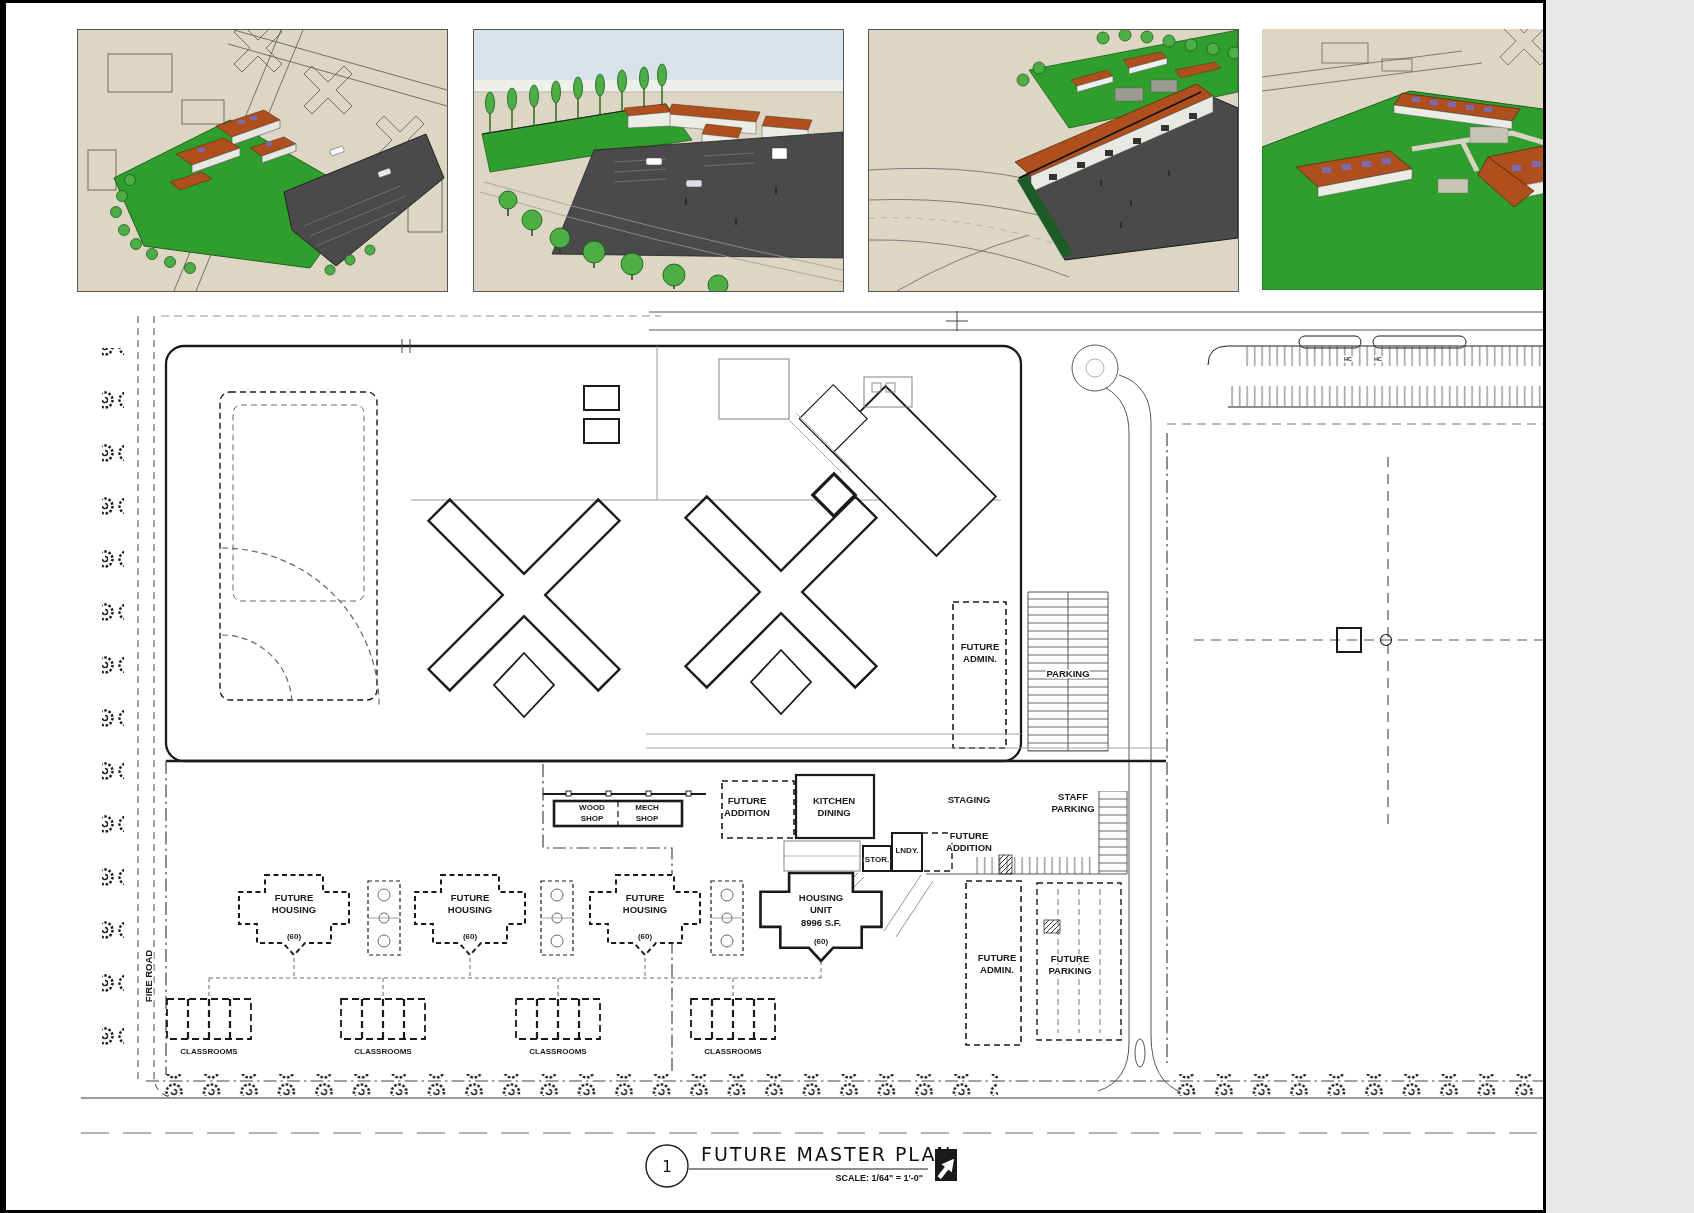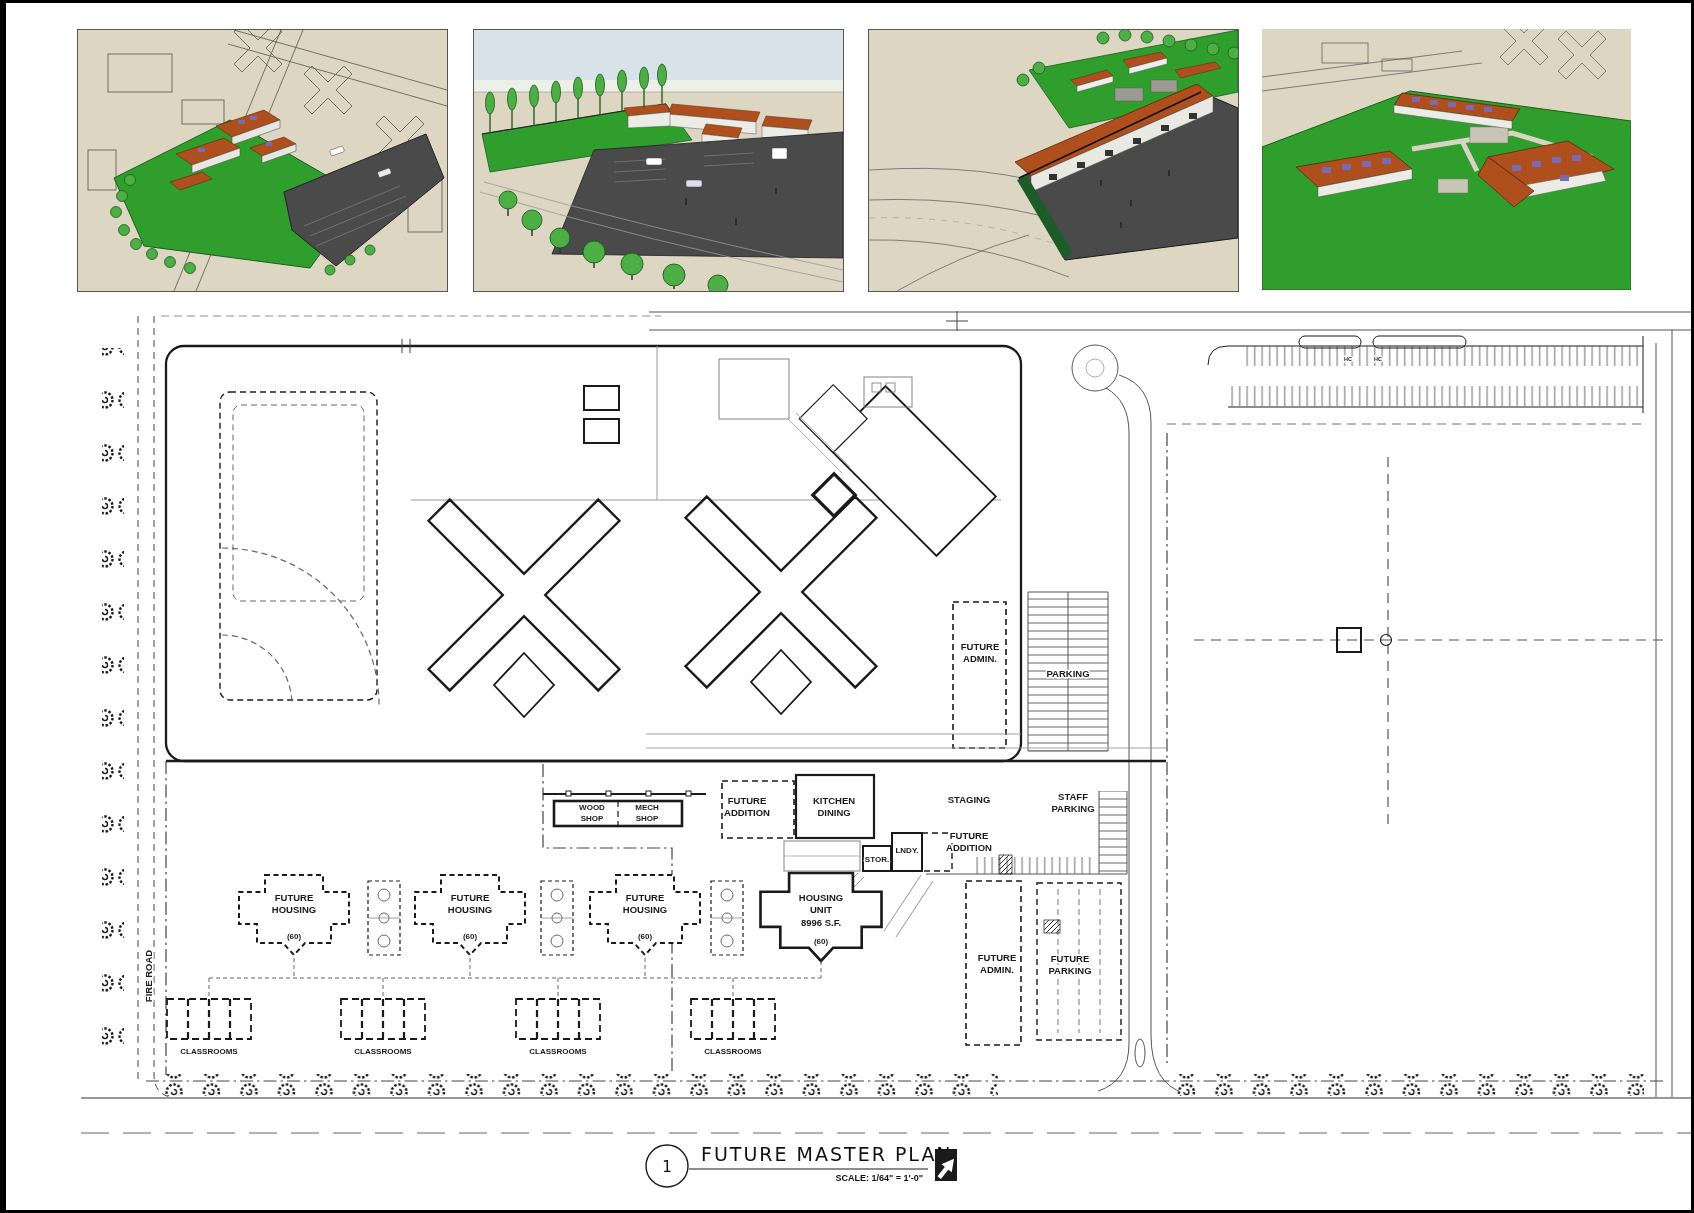--- a/index.html
+++ b/index.html
@@ -1,21 +1,21 @@
 <!DOCTYPE html>
 <html style="--paper: #ffffff; --ink: #1a1a1a; --ground-beige: #dcd6c2; --grass: #2f9e2c; --roof: #b04f1e; --asphalt: #4a4a4a; --tree-green: #4cae45; --sky: #d7e3e8; --solar: #7a6ab0;"><head>
 <meta charset="utf-8">
 <style>
   :root{
     --paper:#ffffff; --ink:#1a1a1a; --ground-beige:#dcd6c2; --grass:#2f9e2c;
     --roof:#b04f1e; --asphalt:#4a4a4a; --tree-green:#4cae45; --sky:#d7e3e8; --solar:#7a6ab0;
   }
   html,body{margin:0;padding:0;background:#e8e8e8;}
   .sheet{
-    position:relative; width:1694px; height:1213px; background:var(--paper);
+    position:relative; width:1546px; height:1213px; background:var(--paper);
     border:3px solid #000; border-left-width:6px; box-sizing:border-box; overflow:hidden;
     font-family:"Liberation Sans",sans-serif;
     padding-left:18px;
   }
   .view{position:absolute; top:26px; width:369px; height:261px; background:var(--ground-beige); border:1px solid #555;}
   #v1{left:71px} #v2{left:467px} #v3{left:862px} #v4{left:1256px; border:none}
   .plan{position:absolute; left:0; top:300px;}
   
   .dd{stroke-dasharray:13 4 2.5 4;}
   .dsh{stroke-dasharray:6 4;}

